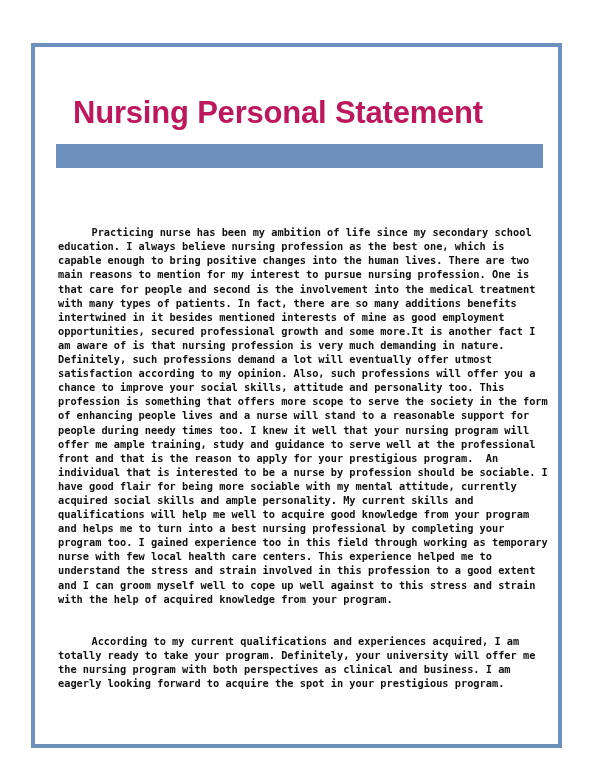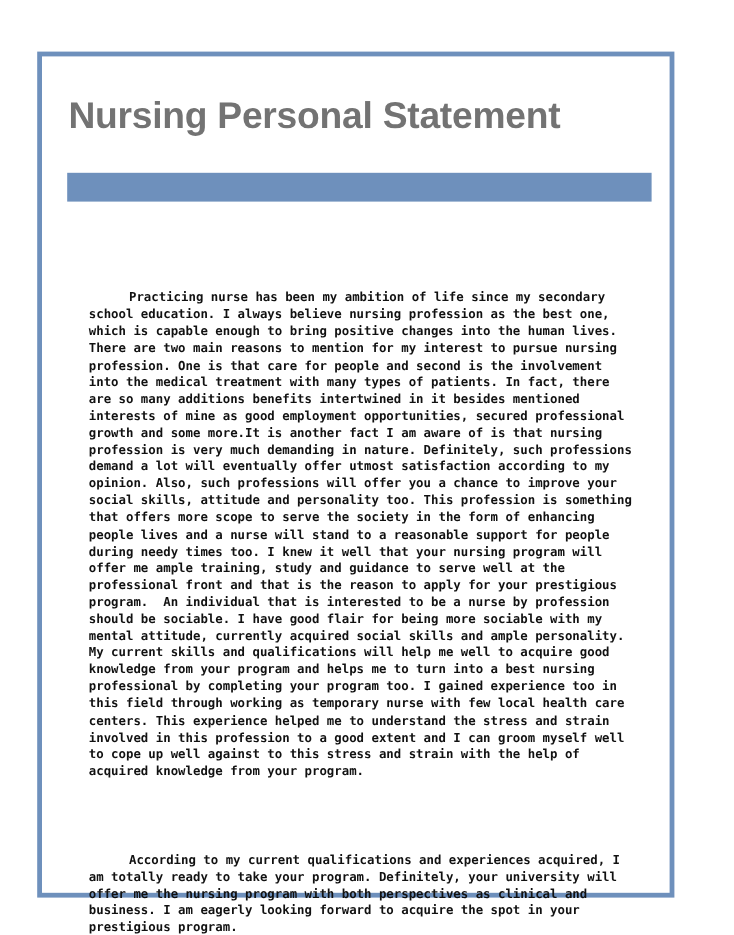--- a/index.html
+++ b/index.html
@@ -30,26 +30,26 @@
     height: 705px;
     border: 4px solid #6e90bc;
     box-sizing: border-box;
     background: #ffffff;
   }
 
   #doc-title {
     position: absolute;
     left: 22px;
     top: 32px;
-    margin: 0;
+    margin: 16px;
     font-family: "Liberation Sans", sans-serif;
     font-size: 31px;
     font-weight: bold;
     letter-spacing: -0.2px;
-    color: #737373;
+    color: #be185d;
     white-space: nowrap;
   }
 
   #title-rule {
     position: absolute;
     left: 21px;
     top: 97px;
     width: 487px;
     height: 24px;
     background: #6e90bc;
@@ -64,21 +64,21 @@
     font-size: 10.3px;
     font-weight: bold;
     line-height: 14.1px;
     color: #111111;
     letter-spacing: 0px;
     white-space: pre-wrap;
     word-spacing: 0px;
   }
 
   #body-copy p {
-    margin: 16px;
+    margin: 0;
     text-indent: 5.4ch;
     white-space: pre-wrap;
   }
 </style>
 </head>
 <body>
 
 <div id="page">
 
   <div id="doc-frame">

